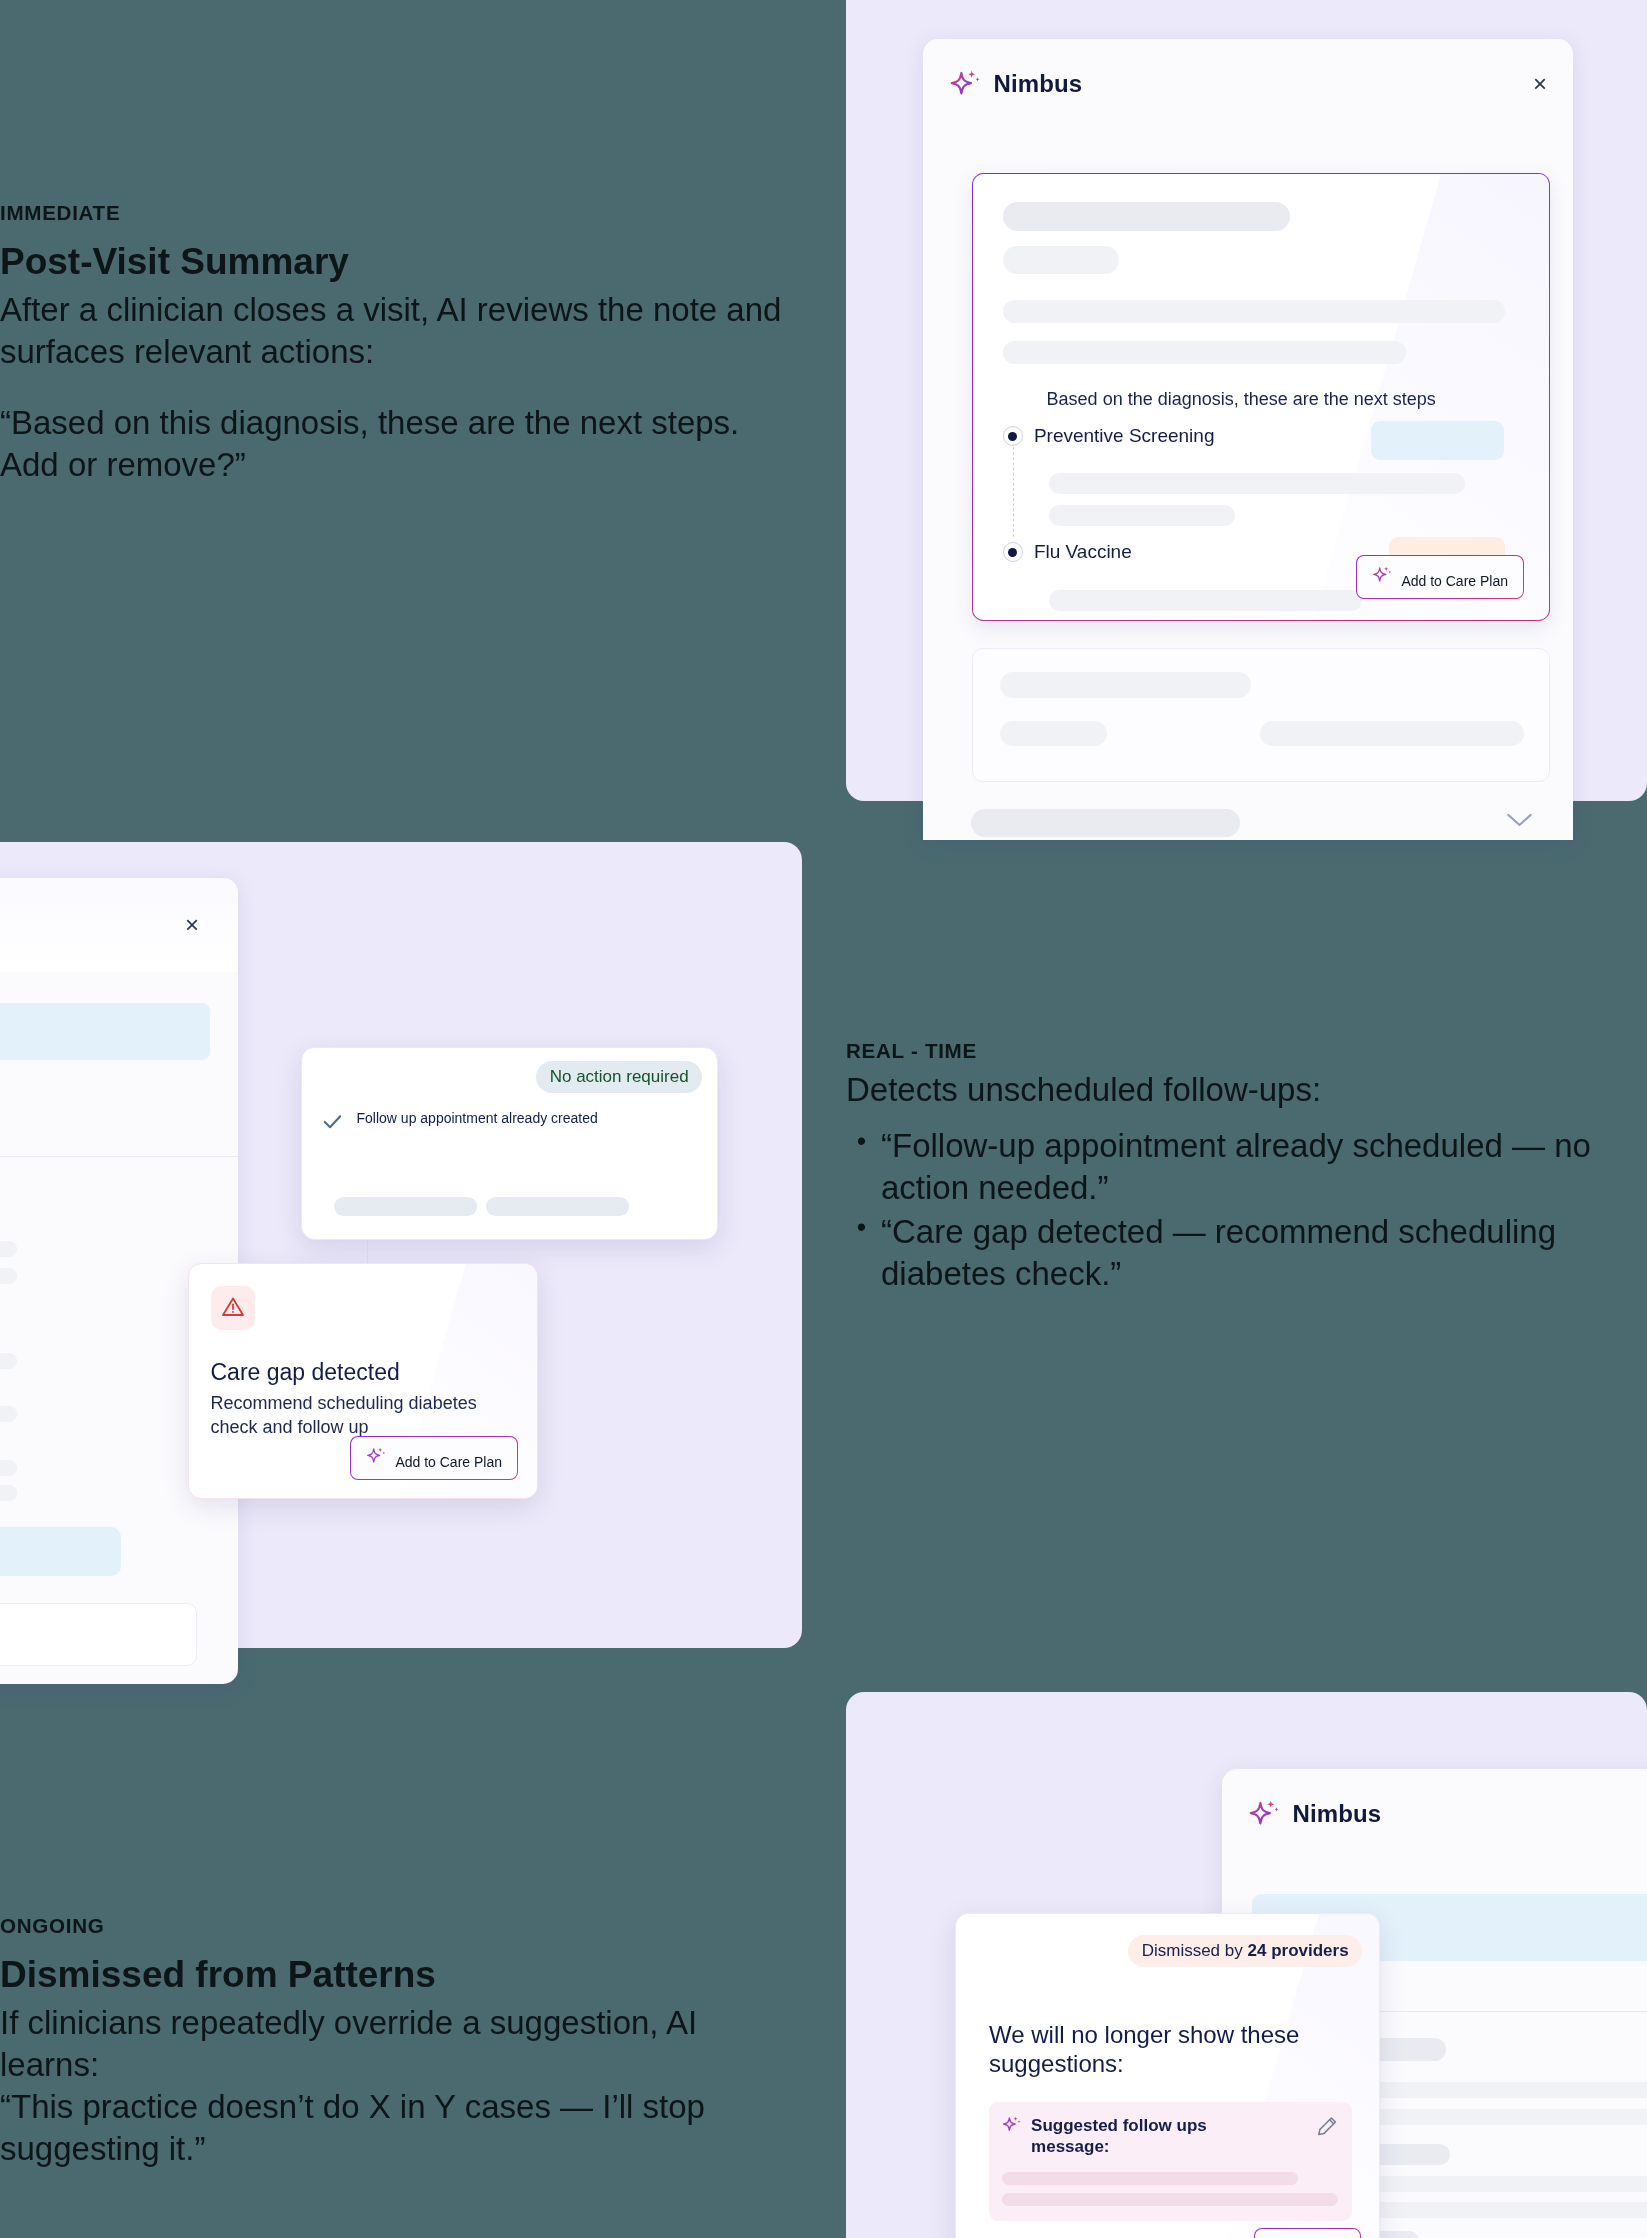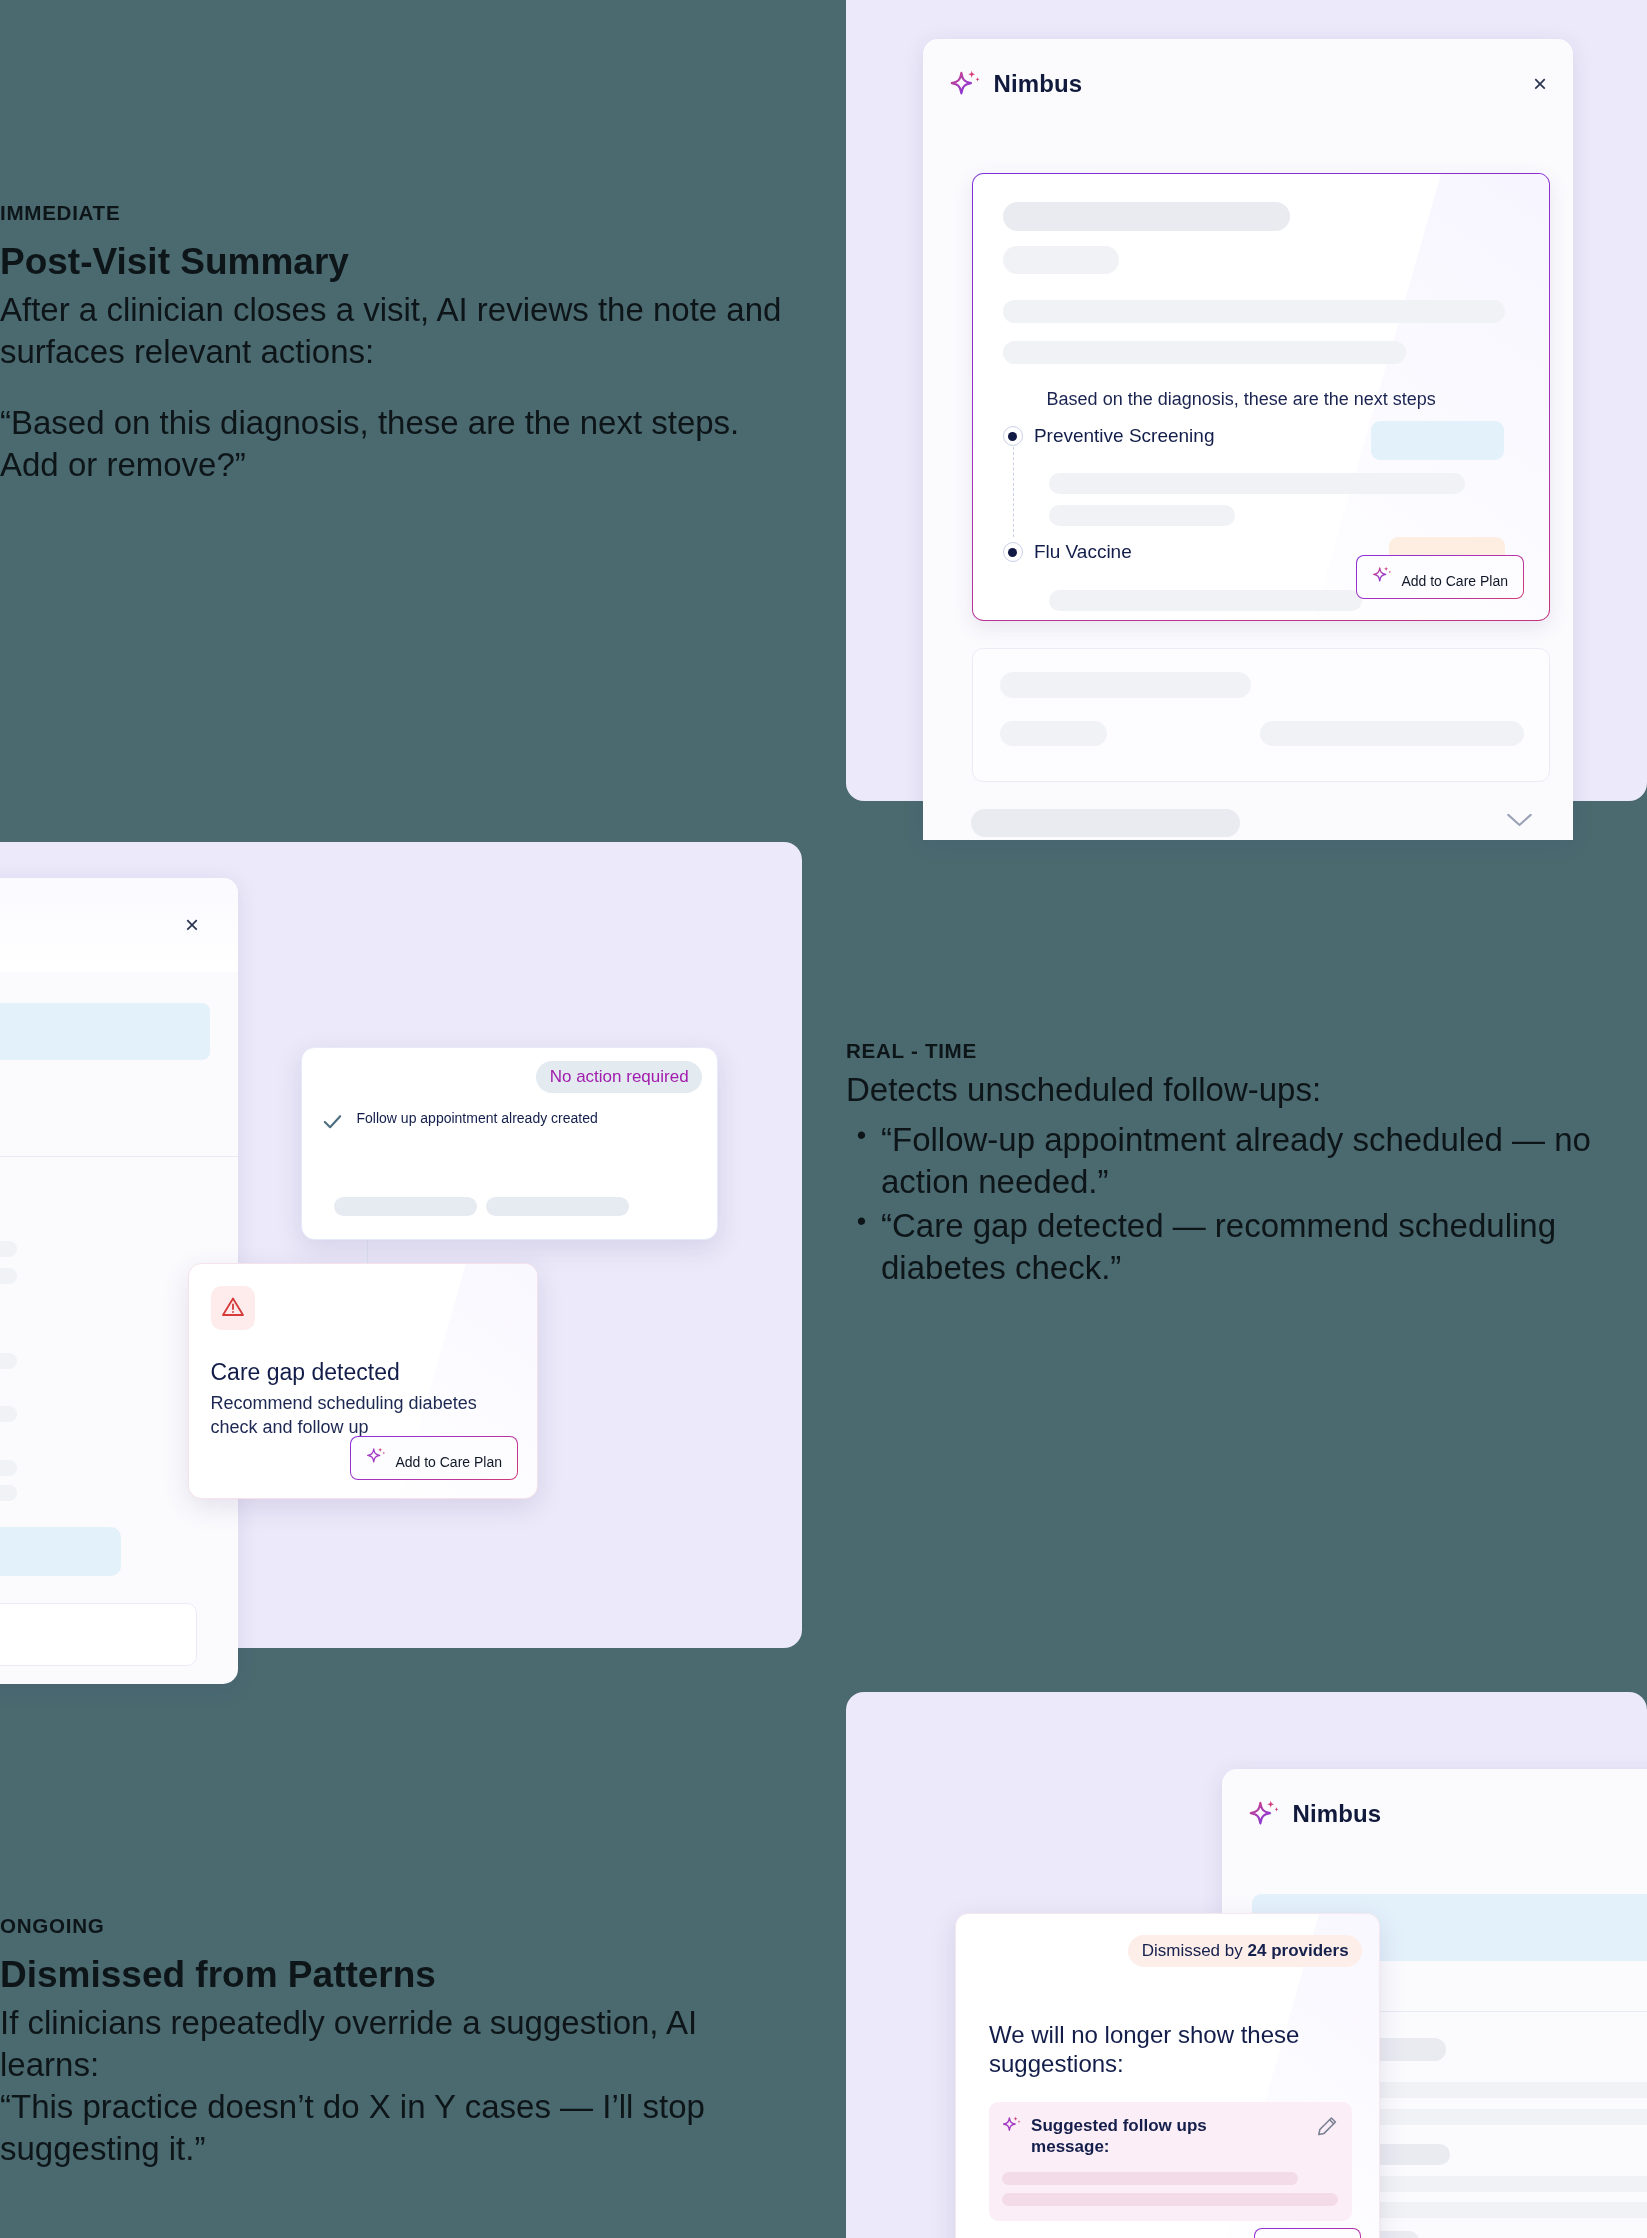--- a/index.html
+++ b/index.html
@@ -17,21 +17,21 @@
     font-stretch:condensed; color:#0d1519;
   }
   .headline {
     font-size:37px; font-weight:700; line-height:1.12;
     color:#0d1519; margin-top:16px;
   }
   .body-text {
     font-size:33px; font-weight:400; line-height:1.28; color:#0d1519;
   }
   .body-text.spaced { margin-top:29px; }
-  .bullets { list-style:none; margin-top:7px; }
+  .bullets { list-style:none; margin-top:13px; }
   .bullets li {
     font-size:33px; line-height:1.28; color:#0d1519;
     padding-left:35px; position:relative; margin-bottom:1.8px;
   }
   .bullets li:before {
     content:"\2022"; position:absolute; left:10.7px; top:-0.9px; font-size:27px;
   }
 
   
   .stage {
@@ -115,21 +115,21 @@
 
   
   .callout {
     position:absolute; background:#fff; border-radius:13.4px;
     box-shadow:0 8px 27px rgba(60,50,110,.13);
   }
   .badge-pill {
     display:inline-block; border-radius:447px; padding:6.3px 13.4px;
     font-size:17px;
   }
-  .badge-noaction { background:#e3eaf0; color:#a21caf; }
+  .badge-noaction { background:#e3eaf0; color:#14532d; }
   .badge-dismissed { background:#fdeee9; color:#15204d; }
   .badge-dismissed b { font-weight:700; }
   .callout-title {
     font-size:14px; color:#131d4a; line-height:1.22;
   }
   .check {
     width:23px; height:23px; flex:0 0 auto;
   }
   .warn-chip {
     width:44px; height:44px; border-radius:10.7px; background:#fdeceb;

